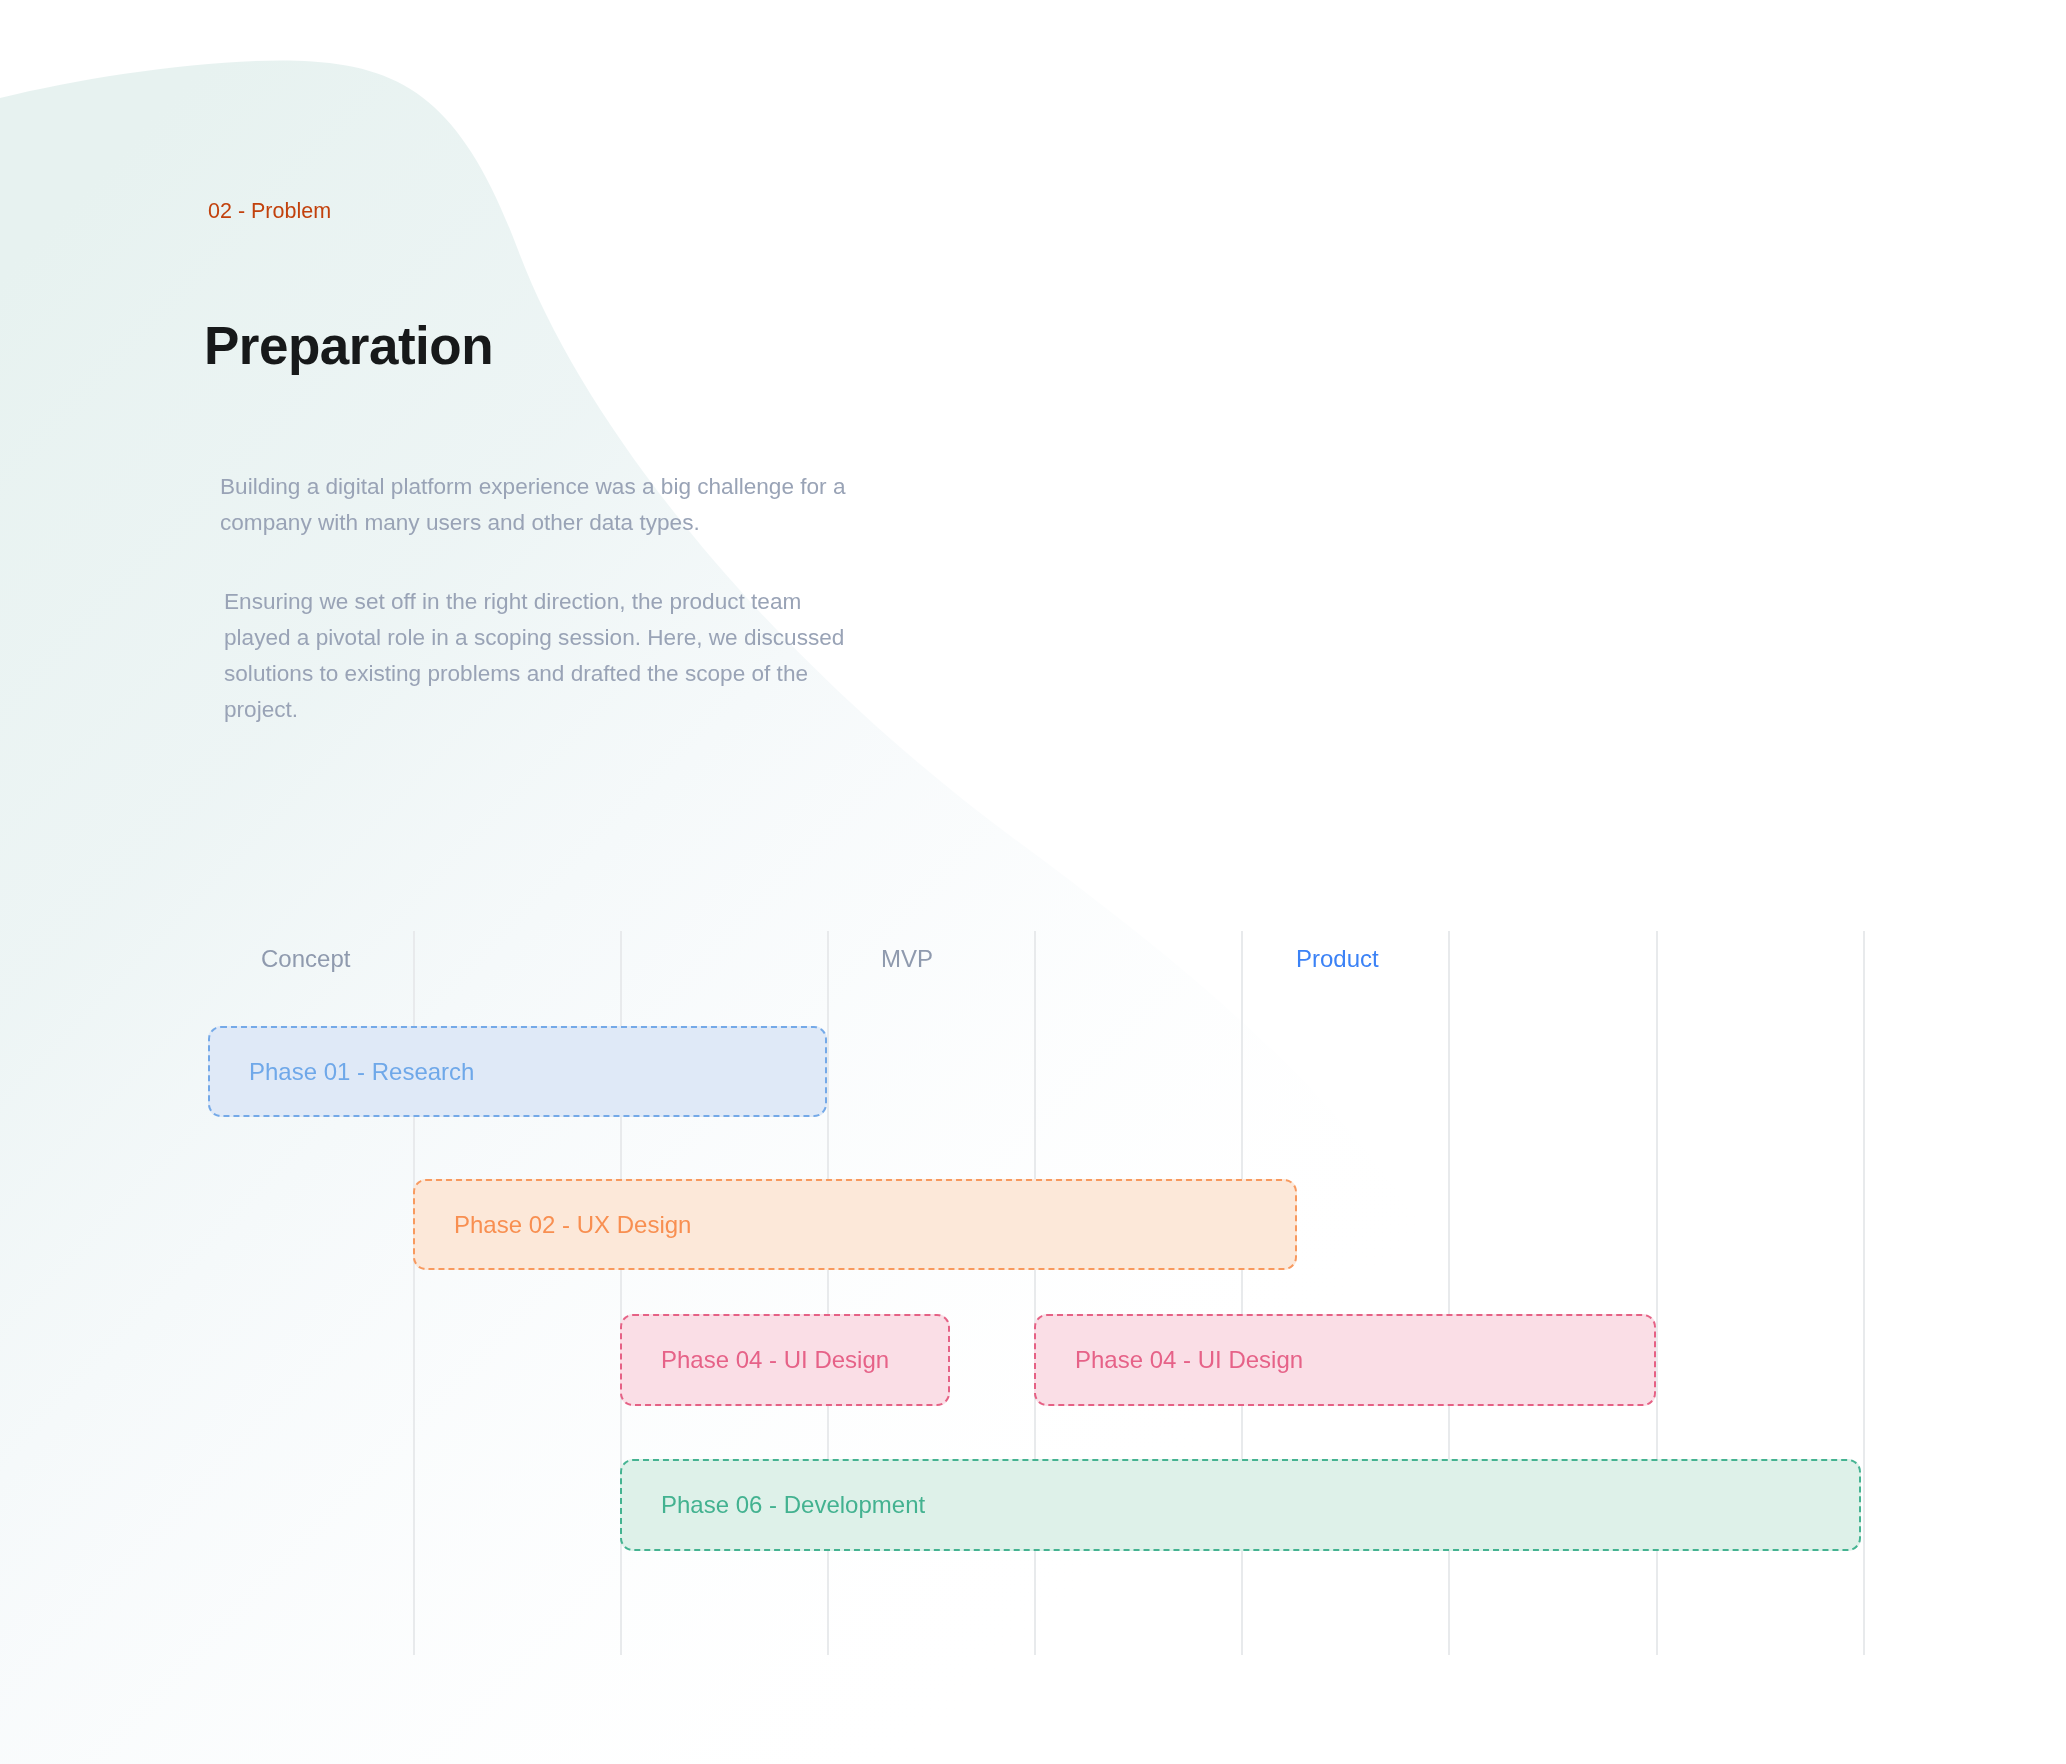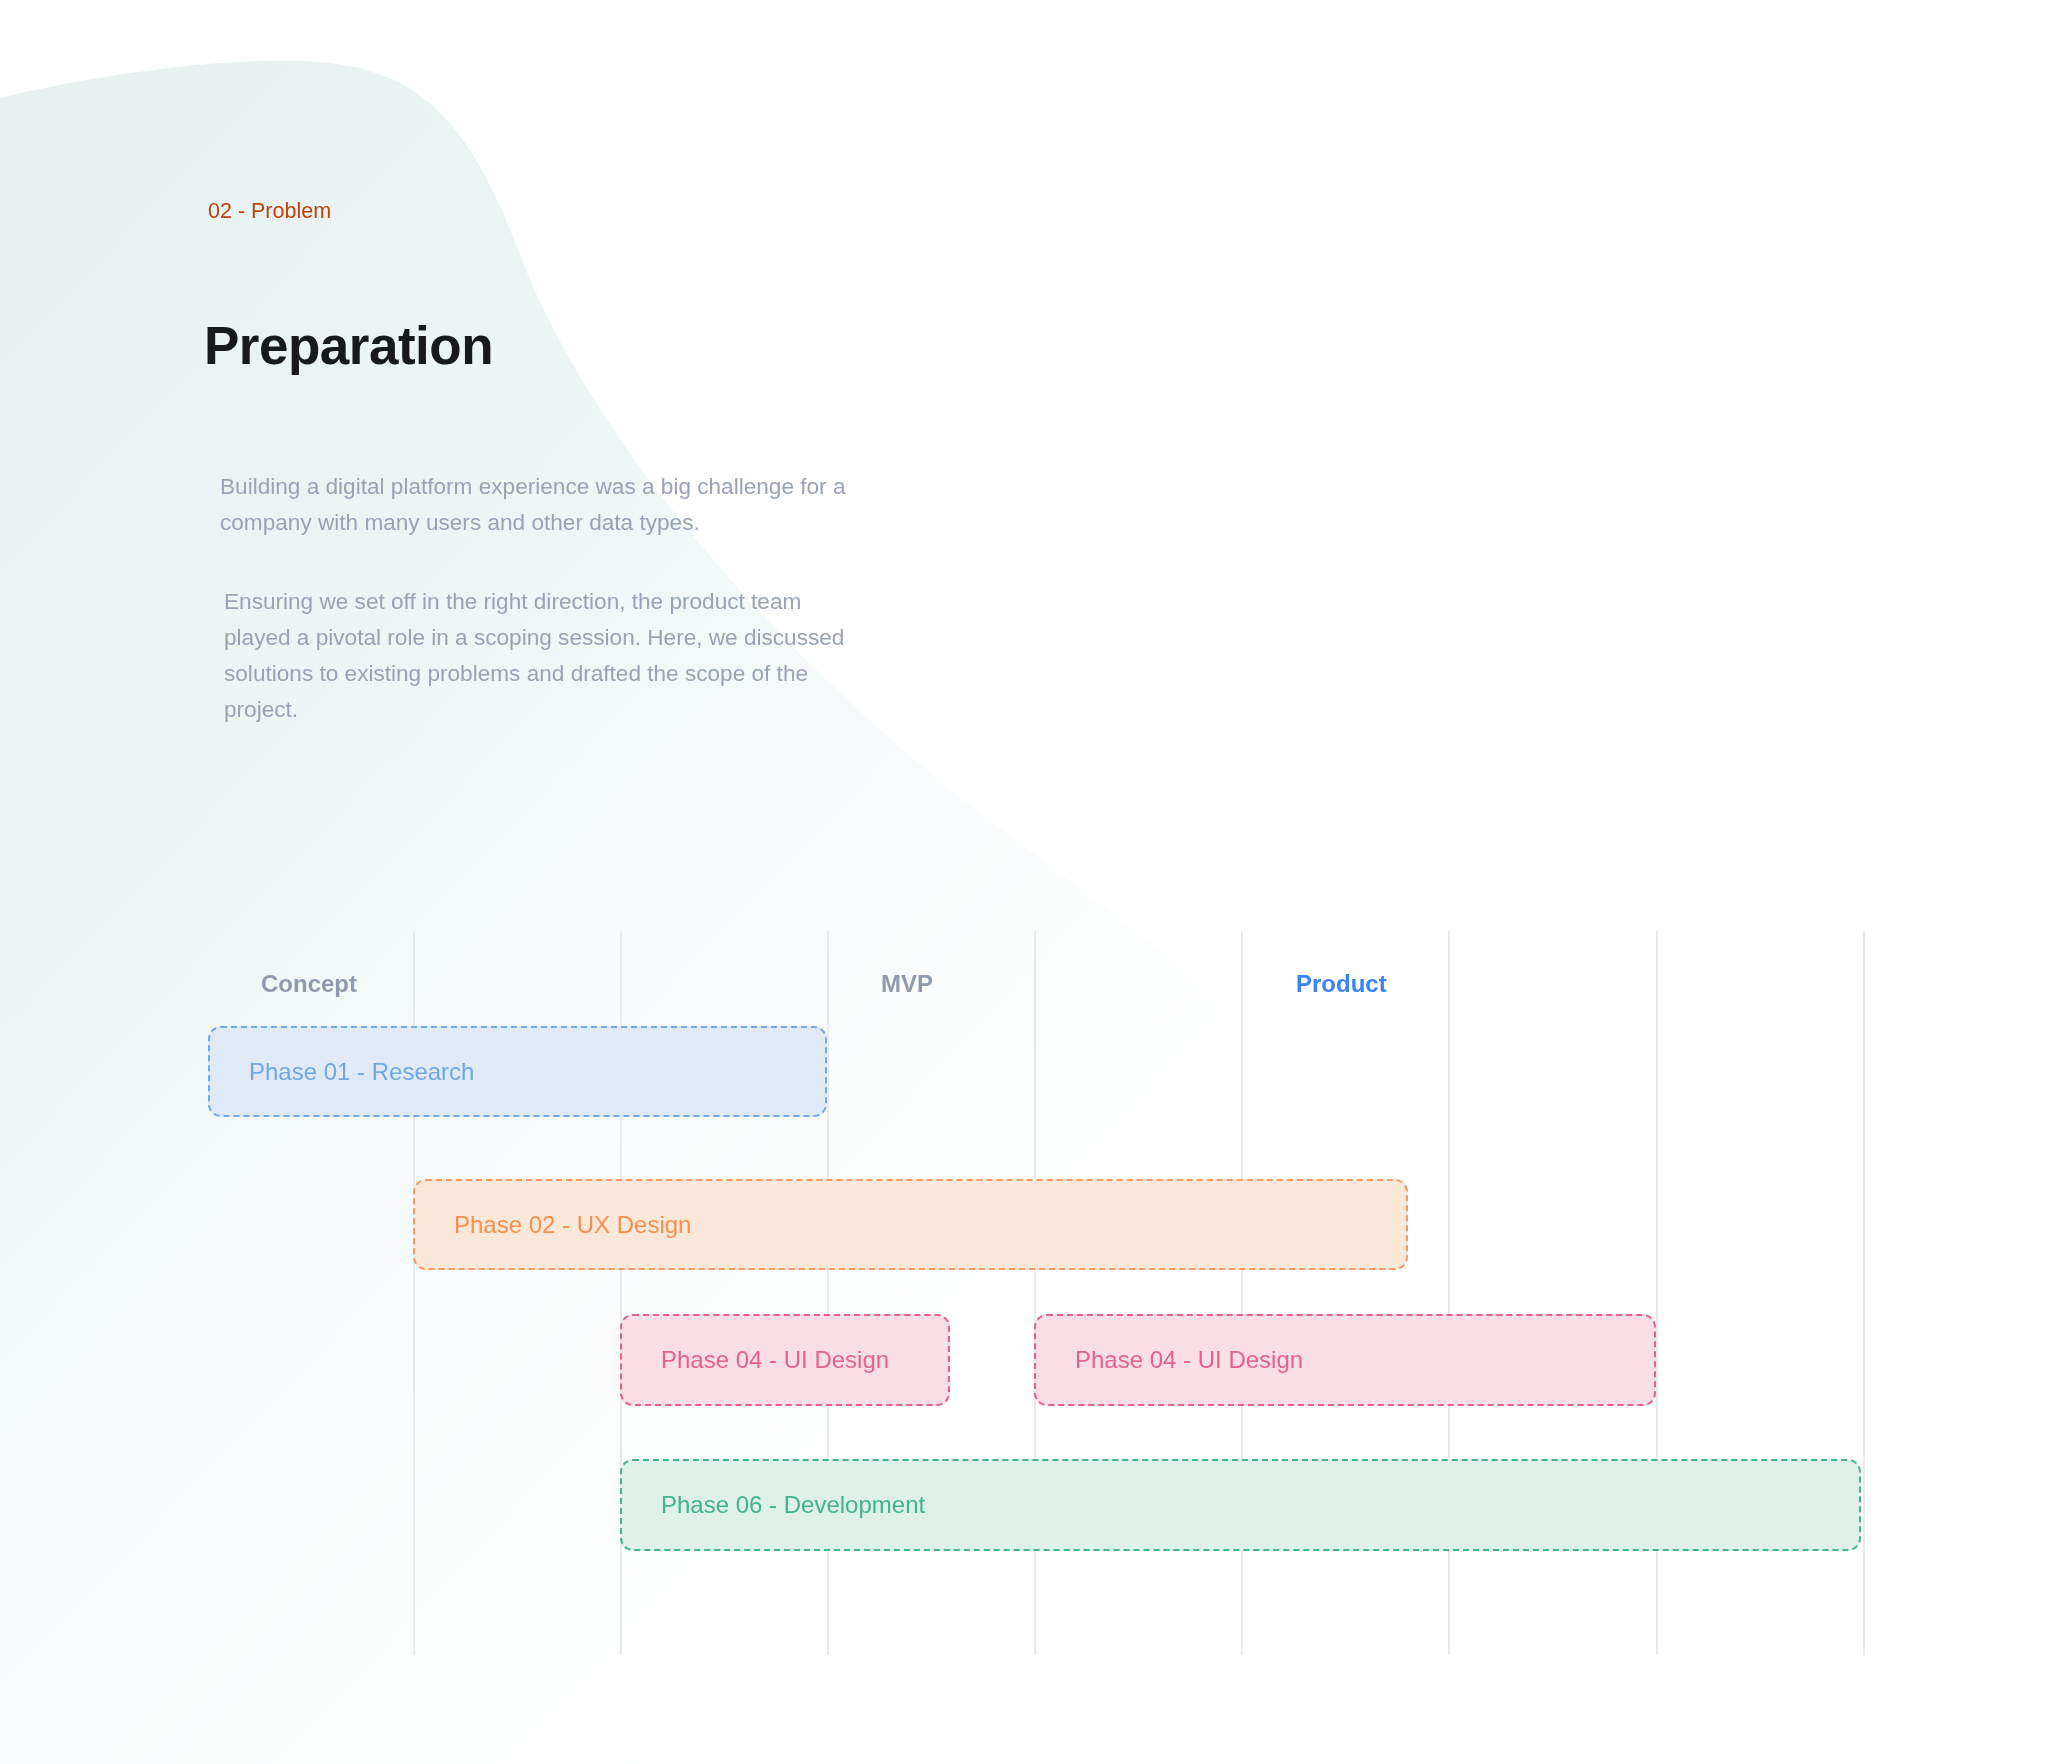--- a/index.html
+++ b/index.html
@@ -51,24 +51,24 @@
   .para-1 { top: 457px; }
   .para-2 { top: 568px; }
 
   .gridline {
     position: absolute;
     width: 1.6px;
     pointer-events: none;
   }
   .milestone-label {
     position: absolute;
-    top: 970px;
+    top: 945px;
     font-size: 24px;
     line-height: 27px;
-    font-weight: 700;
+    font-weight: 400;
     white-space: nowrap;
   }
   .phase-bar {
     position: absolute;
     box-sizing: border-box;
     border: 2.2px dashed;
     border-radius: 13px;
     display: flex;
     align-items: center;
     padding-left: 39px;
@@ -116,21 +116,21 @@
       <div class="gridline" style="left: 1241px; top: 931px; height: 724px; background: rgb(232, 234, 236);"></div>
       <div class="gridline" style="left: 1448px; top: 931px; height: 724px; background: rgb(232, 234, 236);"></div>
       <div class="gridline" style="left: 1656px; top: 931px; height: 724px; background: rgb(232, 234, 236);"></div>
       <div class="gridline" style="left: 1863px; top: 931px; height: 724px; background: rgb(232, 234, 236);"></div>
       <div class="milestone-label" style="left: 261px; color: rgb(143, 154, 174);">Concept</div>
       <div class="milestone-label" style="left: 881px; color: rgb(143, 154, 174);">MVP</div>
       <div class="milestone-label" style="left: 1296px; color: #3b82f6;">Product</div>
       <div class="phase-bar" style="left: 208px; top: 1026px; width: 619px; height: 91px; background: rgb(223, 233, 247); border-color: rgb(116, 169, 232);">
         <span class="phase-bar-label" style="color: rgb(111, 168, 233); text-align: right;">Phase 01 - Research</span>
       </div>
-      <div class="phase-bar" style="left: 413px; top: 1179px; width: 995px; height: 91px; background: rgb(252, 232, 217); border-color: rgb(248, 153, 94);">
+      <div class="phase-bar" style="left: 413px; top: 1179px; width: 884px; height: 91px; background: rgb(252, 232, 217); border-color: rgb(248, 153, 94);">
         <span class="phase-bar-label" style="color: rgb(248, 143, 81);">Phase 02 - UX Design</span>
       </div>
       <div class="phase-bar" style="left: 620px; top: 1314px; width: 330px; height: 92px; background: rgb(250, 222, 230); border-color: rgb(229, 97, 133);">
         <span class="phase-bar-label" style="color: rgb(230, 98, 136);">Phase 04 - UI Design</span>
       </div>
       <div class="phase-bar" style="left: 1034px; top: 1314px; width: 622px; height: 92px; background: rgb(250, 222, 230); border-color: rgb(229, 97, 133);">
         <span class="phase-bar-label" style="color: rgb(230, 98, 136);">Phase 04 - UI Design</span>
       </div>
       <div class="phase-bar" style="left: 620px; top: 1459px; width: 1241px; height: 92px; background: rgb(222, 241, 233); border-color: rgb(68, 179, 145);">
         <span class="phase-bar-label" style="color: rgb(67, 178, 144);">Phase 06 - Development</span>

